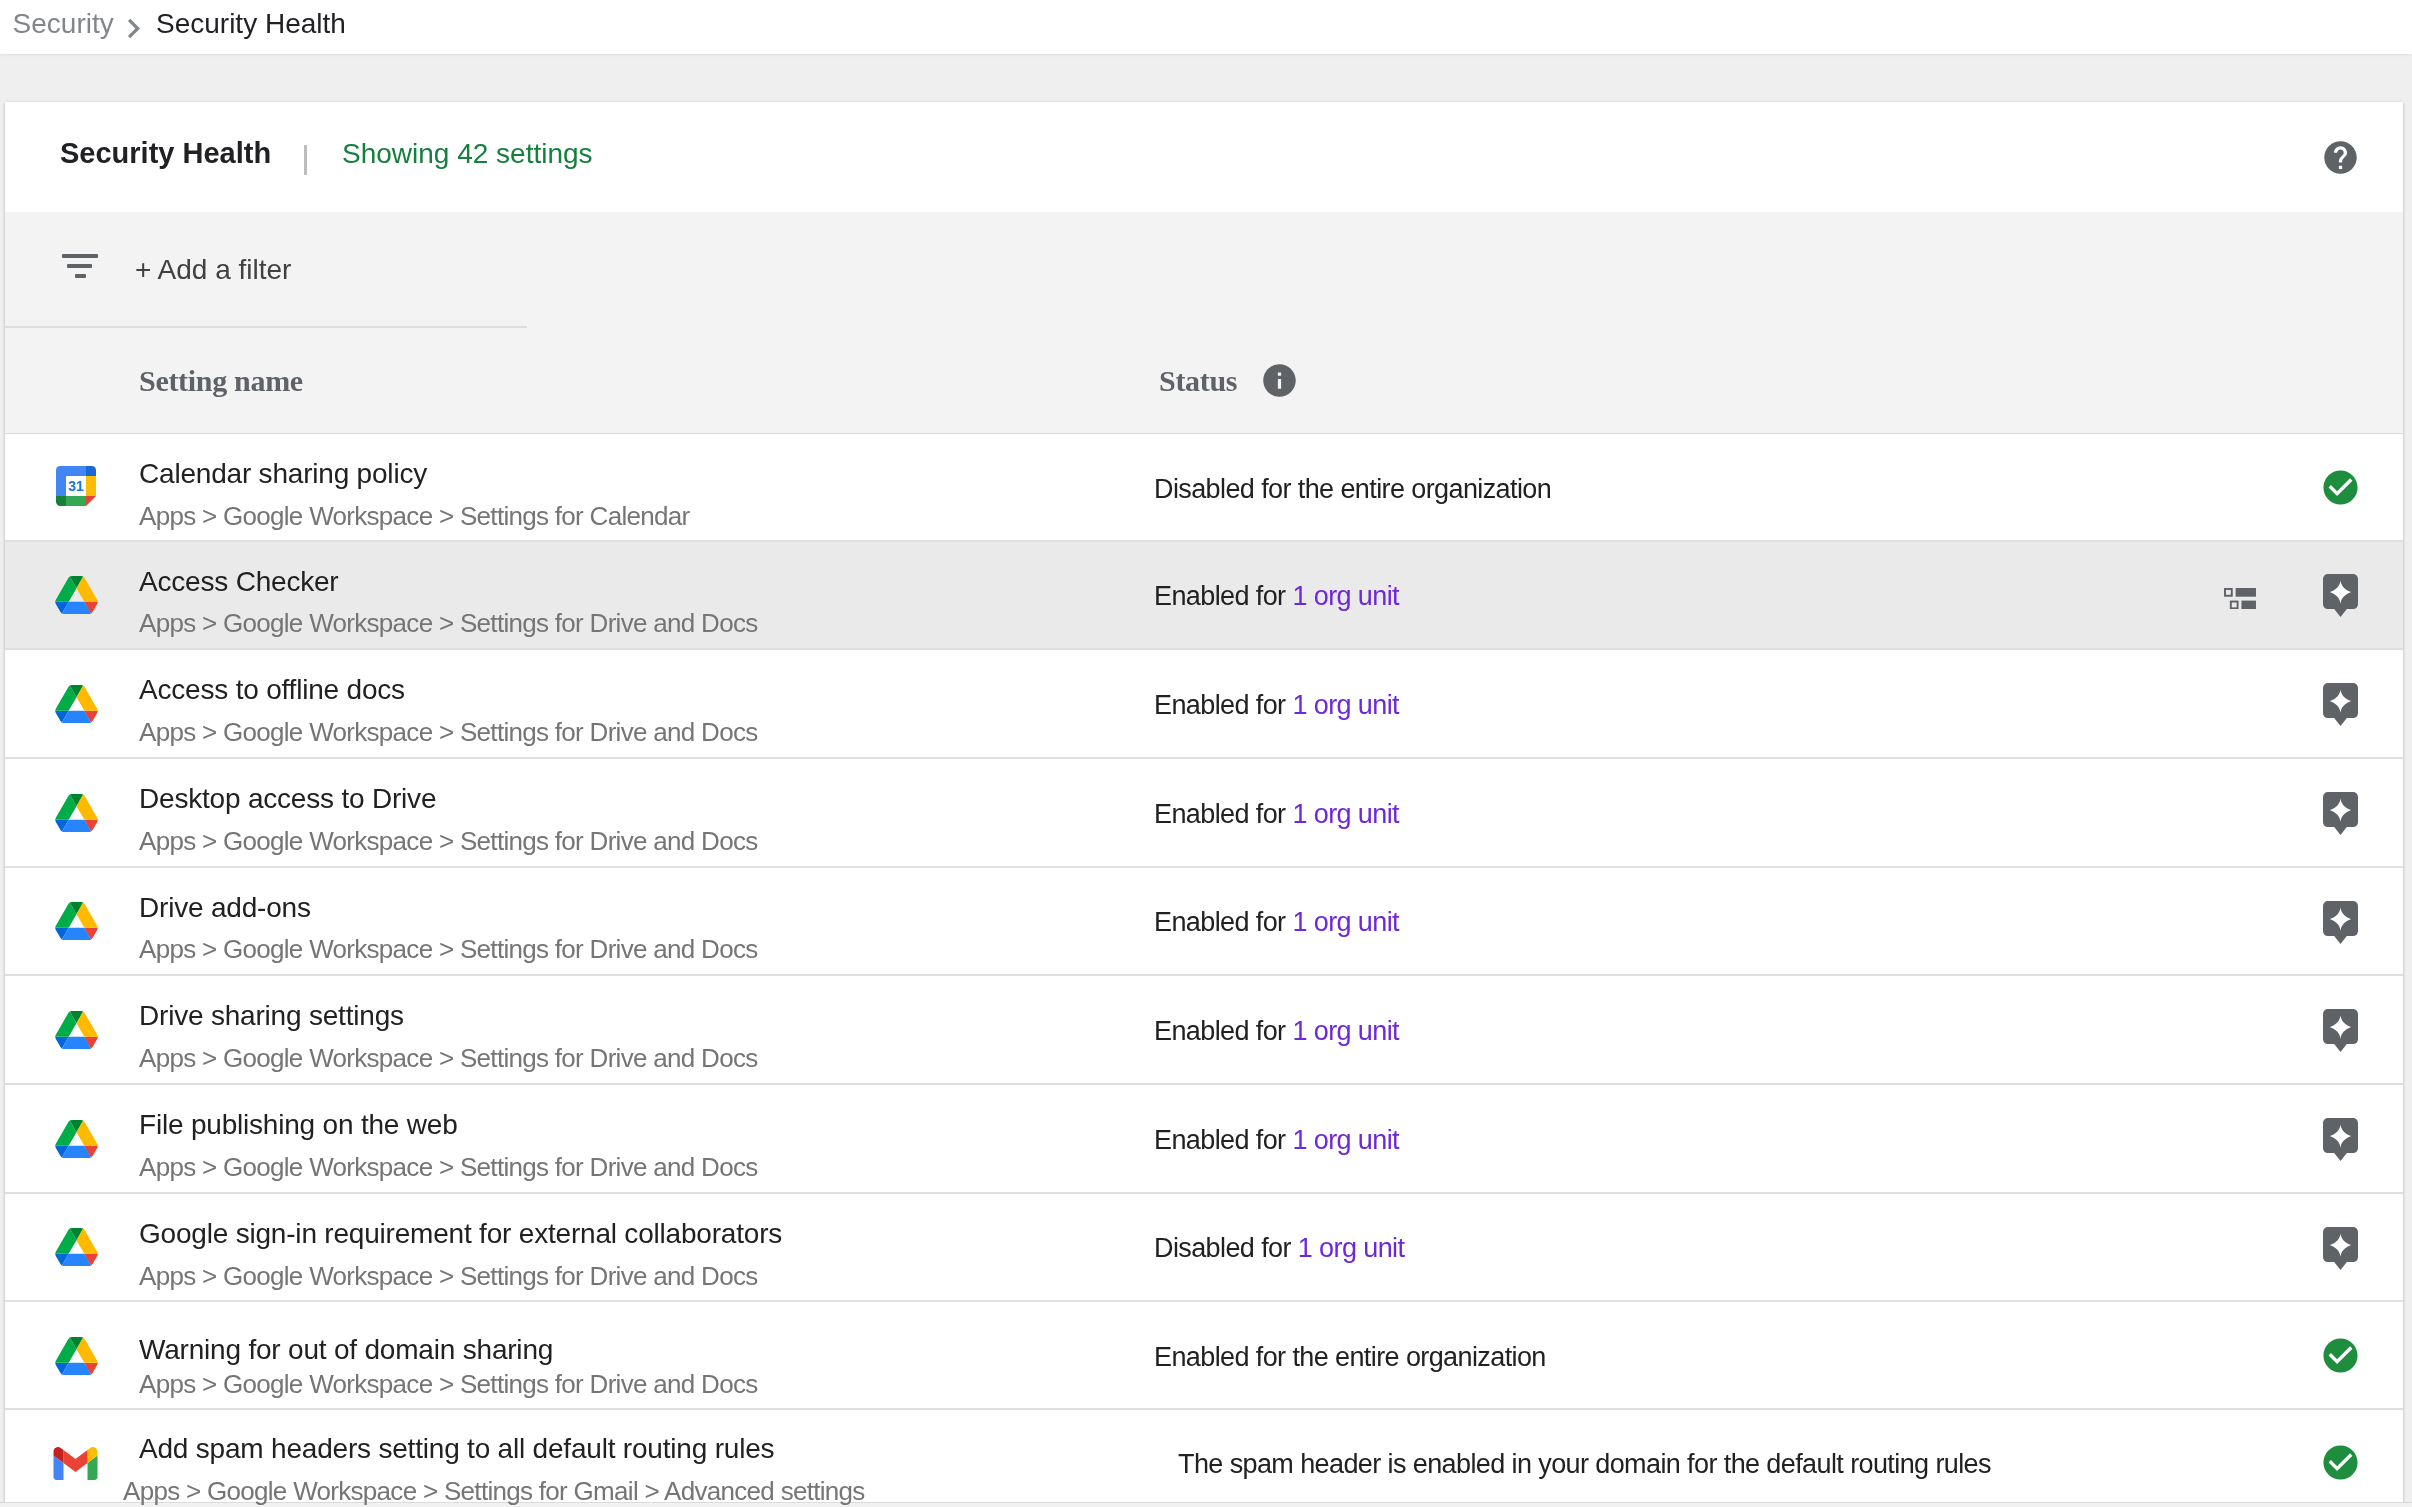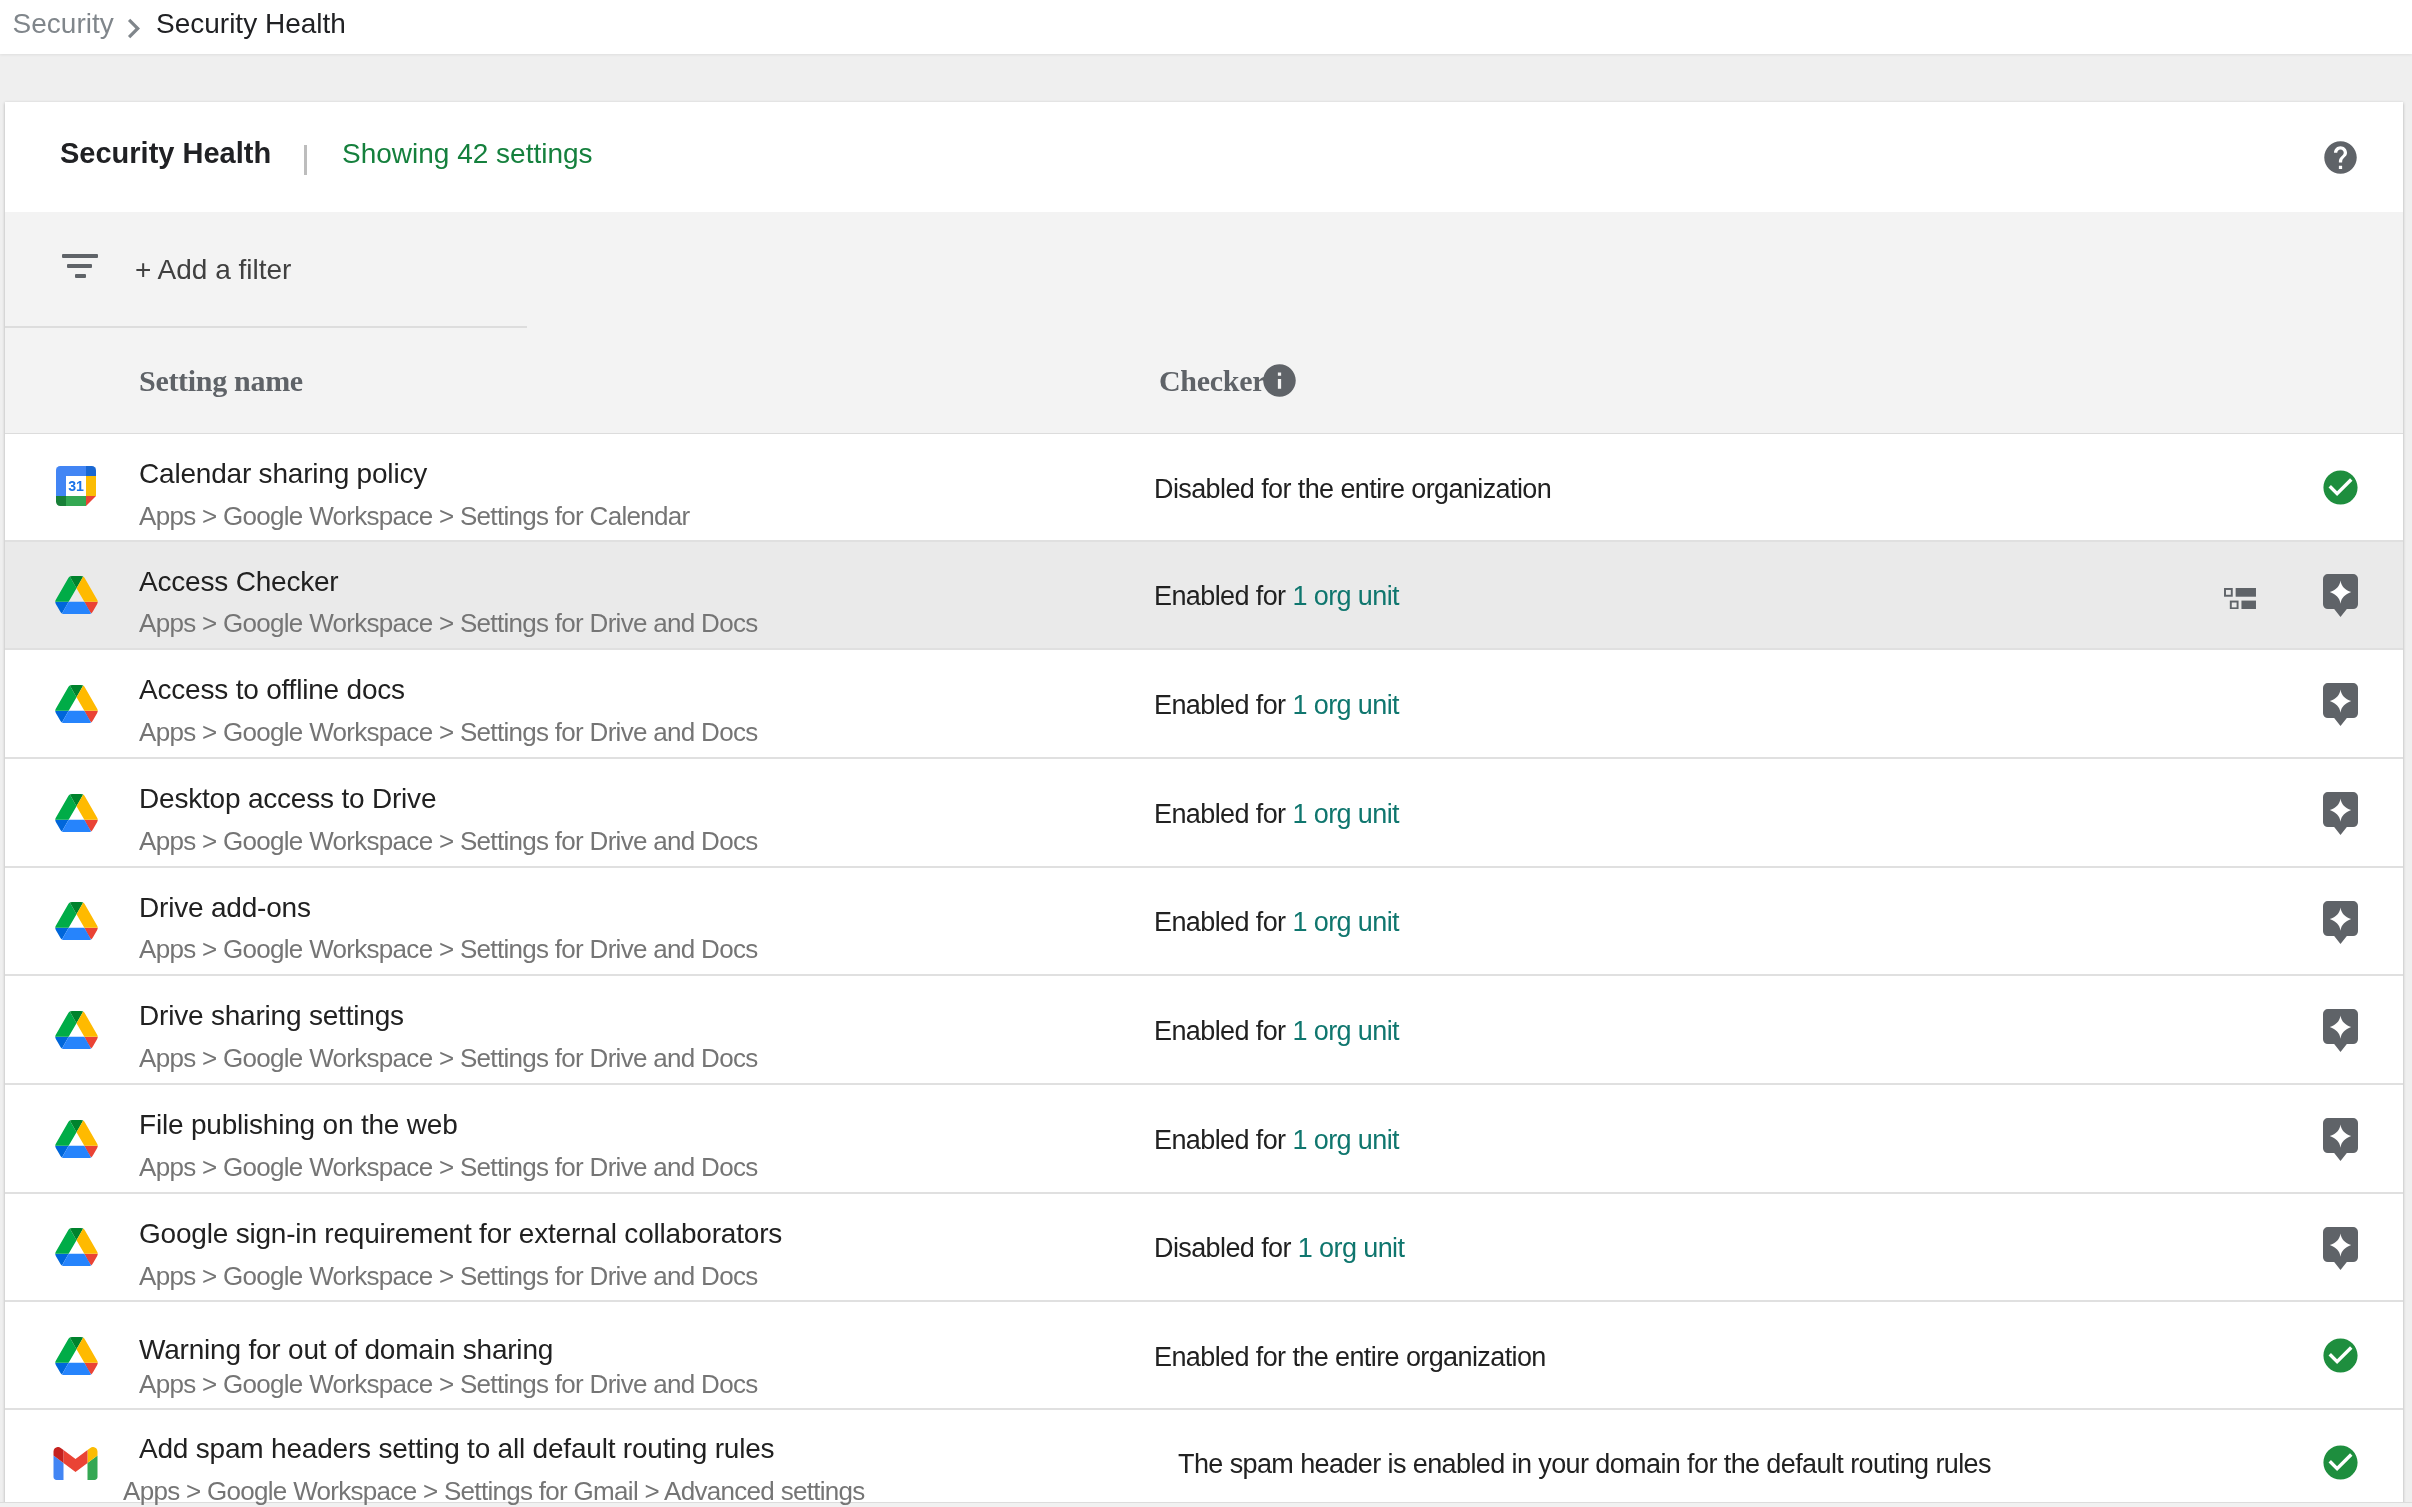--- a/index.html
+++ b/index.html
@@ -10,21 +10,21 @@
   #band { left:4.9px; top:212px; width:2398px; height:222px; background:#f3f3f3; border-bottom:1.9px solid #dcdcdc; }
   .bar { background:#5f6368; border-radius:1px; }
   #fdiv { left:4.9px; top:326px; width:522px; height:1.9px; background:#ddd; }
   .t29 { font-size:28px; line-height:33px; white-space:nowrap; }
   .title { letter-spacing:-0.2px;text-align:center; }
   .stxt { font-size:27px; line-height:33px; white-space:nowrap; letter-spacing:-0.6px; }
   .t28 { font-size:26px; line-height:33px; white-space:nowrap; letter-spacing:-0.7px; }
   .title { color:#212121; font-size:28px; }
   .sub { color:#757575; }
   .status { color:#212121; }
-  .lnk { color:#0f766e;margin-top:22px; }
+  .lnk { color:#6d28d9;margin-top:22px; }
   .hdr { font-size:30px; line-height:29px; font-weight:bold; color:#5f6368; letter-spacing:-0.3px;font-family:Liberation Serif, serif; }
   .row { left:4.9px; width:2398px; }
   .sel { background:#eaeaea; }
   .divl { left:4.9px; width:2398px; height:1.9px; background:#e0e0e0; }
 </style>
 </head>
 <body>
 <div class="abs" id="card"></div>
 <div class="abs" style="left:0;top:1502px;width:2412px;height:5.8px;background:#f1f1f1;border-top:1px solid #dcdcdc;"></div>
 <div class="abs" id="crumb"></div>
@@ -41,21 +41,21 @@
     <path d="M12 2C6.48 2 2 6.48 2 12s4.48 10 10 10 10-4.48 10-10S17.52 2 12 2zm1 17h-2v-2h2v2zm2.07-7.75-.9.92C13.45 12.9 13 13.5 13 15h-2v-.5c0-1.1.45-2.1 1.17-2.83l1.24-1.26c.37-.36.59-.86.59-1.41 0-1.1-.9-2-2-2s-2 .9-2 2H8c0-2.21 1.79-4 4-4s4 1.79 4 4c0 .88-.36 1.68-.93 2.25z"></path>
   </svg>
 
 <div class="abs" id="band"></div>
 <div class="abs bar" style="left:62px; top:254px; width:36px; height:3.9px;"></div>
 <div class="abs bar" style="left:67px; top:264px; width:25px; height:3.9px;"></div>
 <div class="abs bar" style="left:75px; top:274px; width:10.7px; height:3.9px;"></div>
 <span class="abs t29" style="left:135px; top:253px; color:#404040;">+ Add a filter</span>
 <div class="abs" id="fdiv"></div>
 <span class="abs hdr" style="left:139px; top:366px;">Setting name</span>
-<span class="abs hdr" style="left:1159px; top:366px;">Checker</span>
+<span class="abs hdr" style="left:1159px; top:366px;">Status</span>
 <svg class="abs" style="left:1260px; top:361px;" width="39" height="39" viewBox="0 0 24 24" fill="#5f6368">
     <path d="M12 2C6.48 2 2 6.48 2 12s4.48 10 10 10 10-4.48 10-10S17.52 2 12 2zm1 15h-2v-6h2v6zm0-8h-2V7h2v2z"></path>
   </svg>
 
 <svg class="abs" style="left:56px;top:466px;" width="40" height="40" viewBox="0 0 48 48">
 <defs>
       <clipPath id="cc0">
         <rect width="48" height="48" rx="5"></rect>
       </clipPath>
     </defs>

